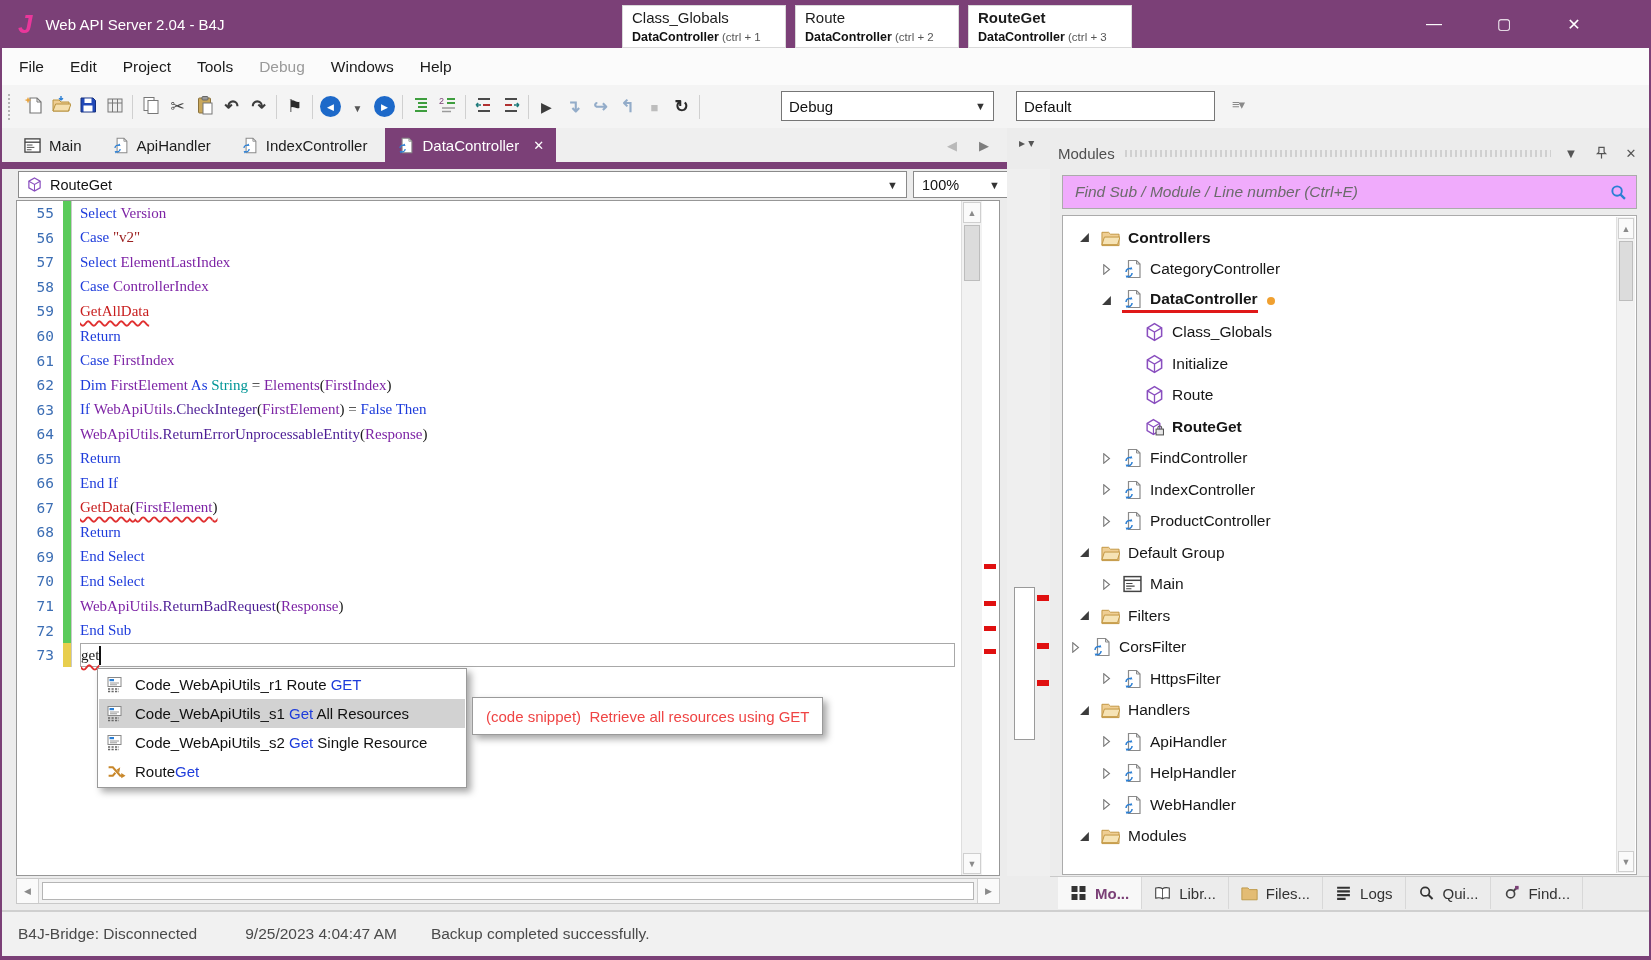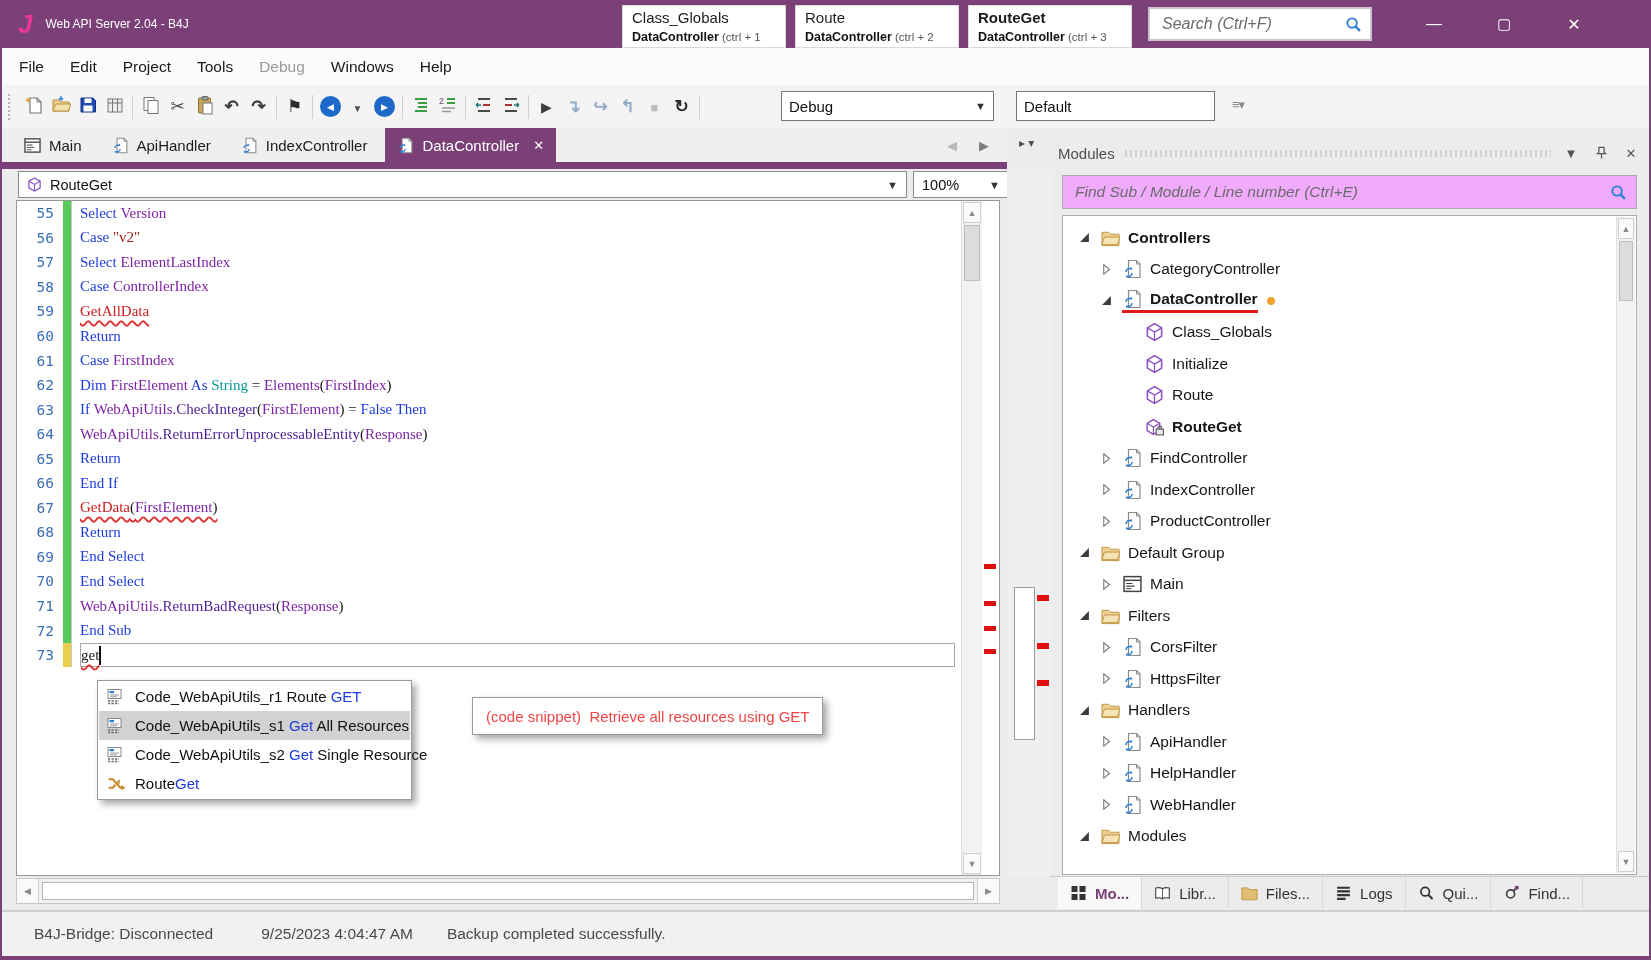--- a/index.html
+++ b/index.html
@@ -3,21 +3,21 @@
 <meta charset="utf-8">
 <style>
 *{margin:0;padding:0;box-sizing:border-box}
 html,body{background:#9a9a9a}
 body{font-family:"Liberation Sans",sans-serif}
 .window{position:relative;width:1651px;height:960px;background:#ECECEC;overflow:hidden;
   border-left:2px solid #7B4077;border-right:2px solid #7B4077;border-bottom:4px solid #7B4077}
 
 .titlebar{position:absolute;left:0;top:0;width:100%;height:48px;background:#7B4077;display:flex;align-items:center}
 .logo{color:#E9379B;font-weight:bold;font-style:italic;font-size:26px;margin:0 13px 0 16px;line-height:1}
-.wtitle{color:#fff;font-size:12px}
+.wtitle{color:#fff;font-size:15px}
 .quick-tabs{position:absolute;left:620px;top:5px;display:flex;gap:9px}
 .qtab{width:164px;height:43px;background:#fff;border:1px solid #d9d9d9;padding:2px 9px 0;overflow:hidden;white-space:nowrap;cursor:default}
 .qtab .t1{font-size:15px;color:#1c1c1c;line-height:19px}
 .qtab.boldt .t1{font-weight:bold}
 .qtab .t2{font-size:12.5px;color:#111;font-weight:bold;line-height:15px}
 .qtab .hint{font-weight:normal;color:#555;font-size:11.5px}
 .tb-search{position:absolute;left:1146px;top:7px;width:224px;height:34px;background:#fff;border:2px solid #cfc3ce;display:flex;align-items:center;padding:0 8px 0 12px}
 .tb-search .ph{flex:1;font-style:italic;color:#6b6b6b;font-size:16px}
 .win-controls{position:absolute;right:62px;top:0;height:48px;display:flex;align-items:center;gap:44px}
 .wbtn{color:#fff;font-size:16px;width:26px;text-align:center;cursor:default}
@@ -75,21 +75,21 @@
 .sbtn.up{top:1px}.sbtn.dn{bottom:1px}
 .vthumb{position:absolute;left:2px;right:2px;background:#DCDCDC;border:1px solid #bdbdbd}
 .markstrip{width:17px;flex:none;background:#fff;position:relative}
 .rmark{position:absolute;left:2px;width:12px;height:5px;background:#E01010}
 
 .hscroll{position:absolute;left:14px;top:750px;width:984px;height:26px;background:#F2F2F2;border:1px solid #c9c9c9;display:flex;align-items:center}
 .hbtn{width:22px;height:24px;background:#FAFAFA;border-right:1px solid #cfcfcf;display:flex;align-items:center;justify-content:center;color:#8a8a8a;font-size:9px;flex:none}
 .hbtn.r{border-left:1px solid #cfcfcf;border-right:none}
 .hthumb{height:18px;background:#fff;border:1px solid #b5b5b5;margin:0 3px;flex:1}
 
-.popup{position:absolute;left:95px;top:552px;width:315px;background:#fff;border:1px solid #9a9a9a;box-shadow:4px 4px 7px rgba(0,0,0,.35);padding:1px}
+.popup{position:absolute;left:95px;top:540px;width:370px;background:#fff;border:1px solid #9a9a9a;box-shadow:4px 4px 7px rgba(0,0,0,.35);padding:1px}
 .pitem{height:29px;display:flex;align-items:center;gap:9px;padding:0 7px;font-size:15px;color:#111;white-space:pre}
 .pitem.sel{background:#D2D2D2}
 .pitem .ic{display:flex}.pitem .ic svg{width:20px;height:19px}
 .pitem .b{color:#1E3CDB}
 .tooltip{position:absolute;left:470px;top:569px;height:38px;background:#fff;border:1px solid #9a9a9a;box-shadow:4px 4px 7px rgba(0,0,0,.35);display:flex;align-items:center;padding:0 13px;font-size:15px;color:#ef4444;white-space:pre}
 
 .ovstrip{position:absolute;left:1005px;top:169px;width:43px;height:707px;background:#EFEFEF}
 .ovrect{position:absolute;left:7px;width:21px;background:#fff;border:1px solid #9a9a9a}
 .ovmark{position:absolute;left:30px;width:12px;height:6px;background:#E01010}
 .ovcaret{position:absolute;left:12px;top:-33px;color:#555;font-size:12px}
@@ -115,21 +115,21 @@
 .tgrp.underline{border-bottom:3px solid #E01818;padding-bottom:1px}
 .tdot{width:8px;height:8px;border-radius:50%;background:#F0A030;margin-left:9px}
 .tscroll{position:absolute;right:1px;top:1px;bottom:1px;width:19px;background:#F2F2F2;border-left:1px solid #e0e0e0}
 
 .btabs{position:absolute;left:0;top:748px;width:100%;height:33px;background:#ECECEC;border-top:1px solid #c9c9c9;display:flex;align-items:stretch;padding-left:8px}
 .btab{display:flex;align-items:center;gap:8px;padding:0 12px;font-size:15px;color:#333;border-right:1px solid #d8d8d8}
 .btab .ic{display:flex}.btab .ic svg{width:17px;height:16px}
 .btab.active{background:#F8F8F8;color:#7B4077;font-weight:bold}
 
 .statusbar{position:absolute;left:0;top:910px;width:100%;height:46px;background:#F1F1F1;border-top:2px solid #cfcfcf;display:flex;align-items:center;font-size:15.5px;color:#4a4a4a}
-.statusbar .s1{margin-left:32px}
+.statusbar .s1{margin-left:16px}
 .statusbar .s2{margin-left:48px}
 .statusbar .s3{margin-left:34px}
 </style>
 </head>
 <body>
 
 <div class="window">
 
   <div class="titlebar">
     <span class="logo">J</span>
@@ -142,29 +142,20 @@
       </div>
       <div class="qtab">
         <div class="t1">Route</div>
         <div><span class="t2">DataController</span><span class="hint"> (ctrl + 2</span></div>
       </div>
       <div class="qtab boldt">
         <div class="t1">RouteGet</div>
         <div><span class="t2">DataController</span><span class="hint"> (ctrl + 3</span></div>
       </div>
     </div>
-  <div class="tb-search">
-    <span class="ph">Search (Ctrl+F)</span>
-    <span class="mag">
-        <svg viewBox="0 0 18 18">
-          <circle cx="7.5" cy="7.5" r="5" fill="none" stroke="#2B7FD4" stroke-width="2"></circle>
-          <path d="M11.2 11.2l4.6 4.6" stroke="#2B7FD4" stroke-width="2.4"></path>
-        </svg>
-      </span>
-  </div>
   <div class="win-controls">
     <span class="wbtn">—</span>
     <span class="wbtn max">▢</span>
     <span class="wbtn">✕</span>
   </div>
 
   <div class="menubar" id="menubar">
       <span class="mitem">File</span>
       <span class="mitem">Edit</span>
       <span class="mitem">Project</span>
@@ -785,21 +776,21 @@
           <span class="tgrp">
             <span class="ticon">
               <svg viewBox="0 0 20 16">
                 <path d="M1 2h7l2 2h9v12H1z" fill="#EFCE93" stroke="#C1953F"></path>
                 <path d="M1 15l2.6-8H20l-2.6 8z" fill="#F6E3B5" stroke="#C1953F"></path>
               </svg>
             </span>
             <span class="tlabel">Filters</span>
           </span>
         </div>
-        <div class="trow" style="padding-left: 38px;">
+        <div class="trow" style=" margin-left: 7px;">
           <span class="tarrow">
             <svg viewBox="0 0 10 10">
               <path d="M2.5 .7l5.2 4.3-5.2 4.3z" fill="#fff" stroke="#7a7a7a"></path>
             </svg>
           </span>
           <span class="tgrp">
             <span class="ticon">
               <svg viewBox="0 0 18 20">
                 <path d="M5 1.5h8l3.5 3.5v13.5H5z" fill="#fff" stroke="#8a8a8a" stroke-width="1.2"></path>
                 <path d="M13 1.5V5h3.5" fill="none" stroke="#8a8a8a"></path>

